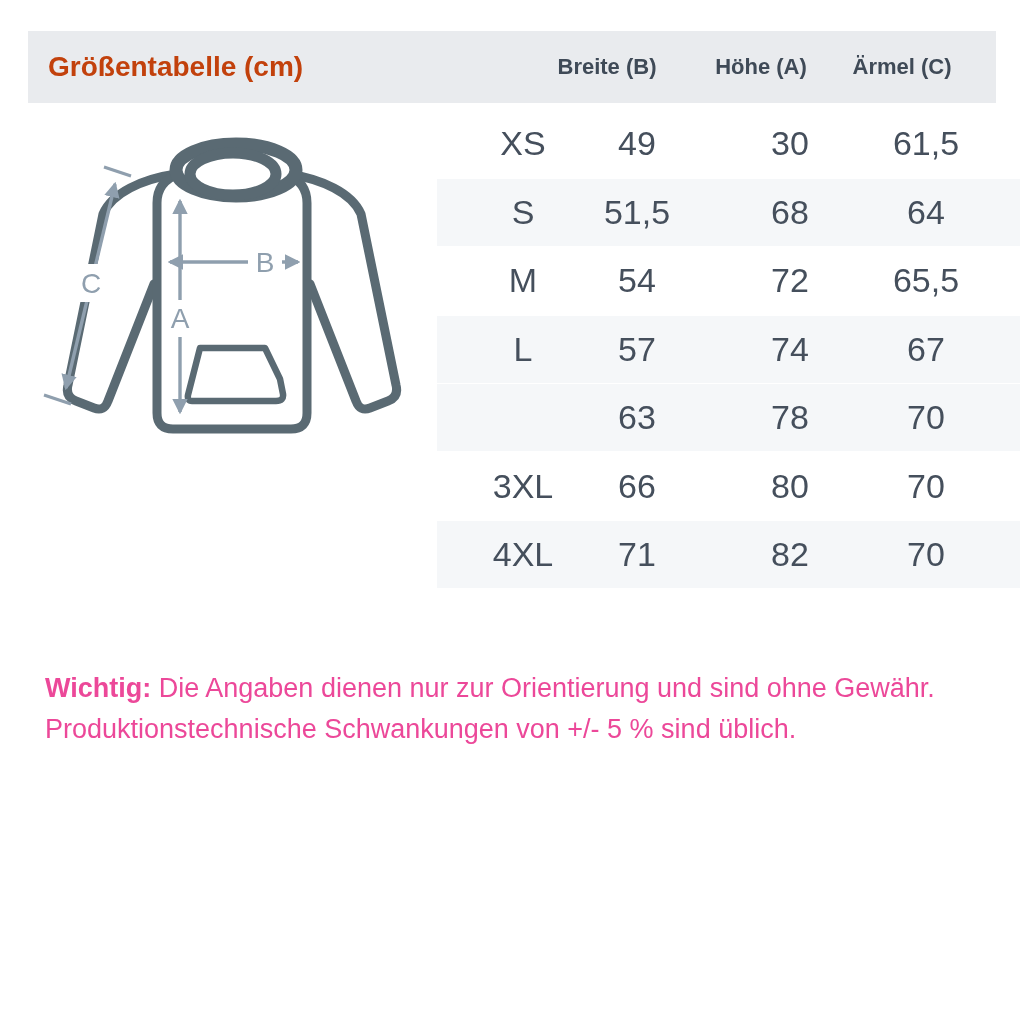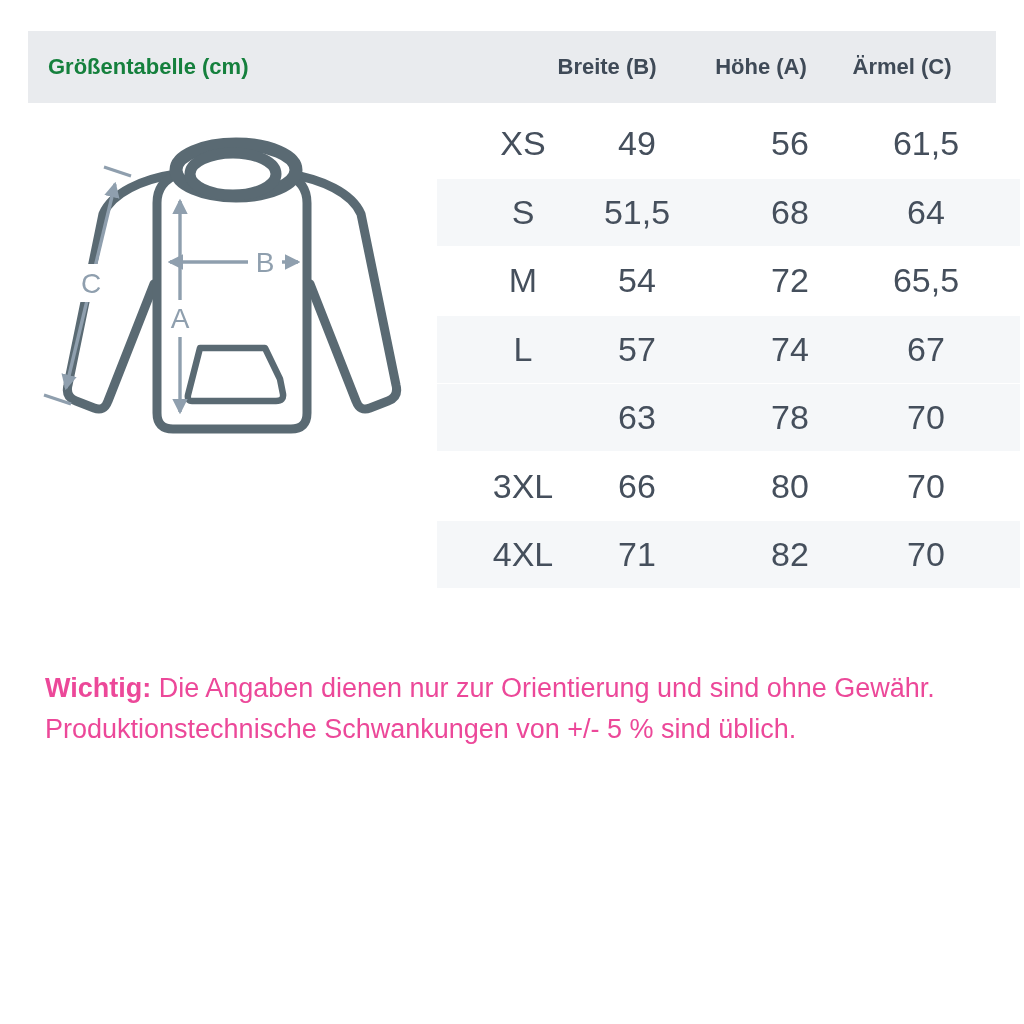--- a/index.html
+++ b/index.html
@@ -8,21 +8,21 @@
     font-family:"Liberation Sans", sans-serif;
     -webkit-font-smoothing:antialiased;
   }
   
   .header-bar{
     position:absolute;left:28px;top:31px;width:968px;height:72px;
     background:#e9ebee;
   }
   .chart-title{
     position:absolute;left:20px;top:0;height:72px;line-height:72px;
-    font-size:22px;font-weight:bold;color:#15803d;white-space:nowrap;
+    font-size:28px;font-weight:bold;color:#c2410c;white-space:nowrap;
   }
   .col-header{
     position:absolute;top:0;height:64px;line-height:72px;
     font-size:22px;font-weight:bold;color:#3f4a57;
     transform:translateX(-50%);white-space:nowrap;
   }
   .col-header.c-b{left:579px}
   .col-header.c-a{left:733px}
   .col-header.c-c{left:874px}
 
@@ -109,21 +109,21 @@
     </g>
   </svg>
 </div>
 
 <div class="size-table">
 
   <div class="srow">
 
     <div class="cell size">XS</div>
     <div class="cell v1">49</div>
-    <div class="cell v2">56</div>
+    <div class="cell v2">30</div>
     <div class="cell v3">61,5</div>
   </div>
 
   <div class="srow striped">
     <div class="stripe"></div>
     <div class="cell size">S</div>
     <div class="cell v1">51,5</div>
     <div class="cell v2">68</div>
     <div class="cell v3">64</div>
   </div>

